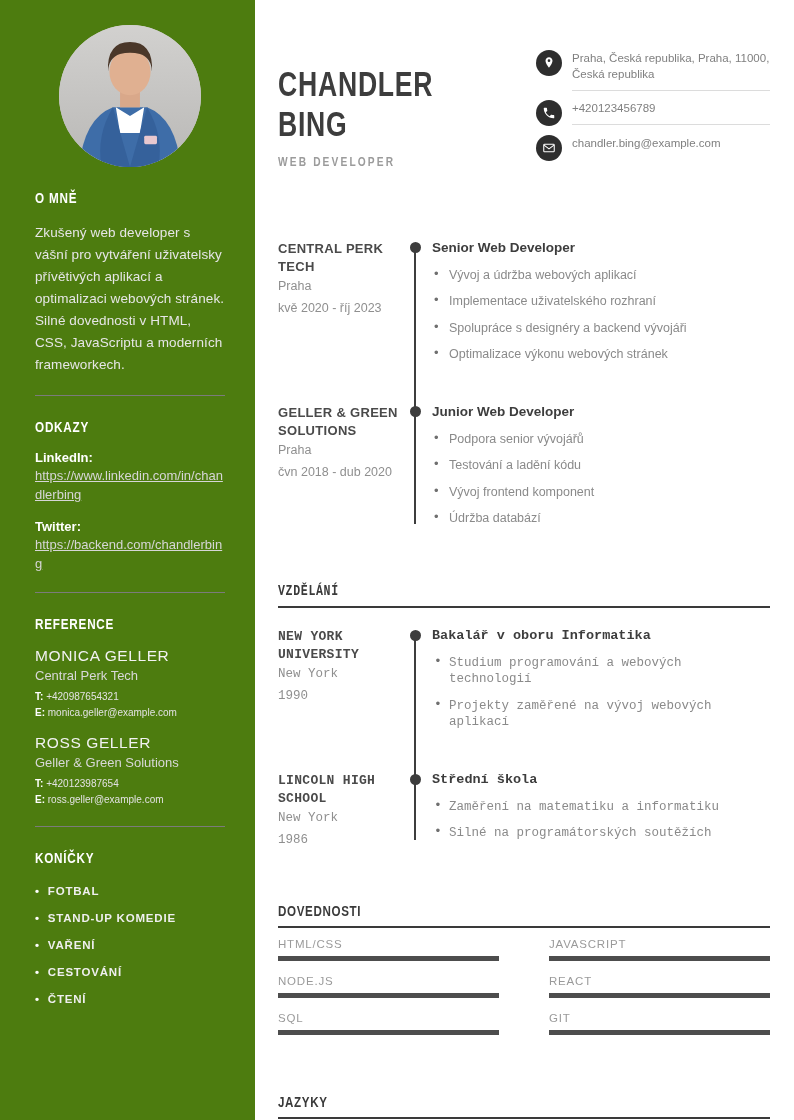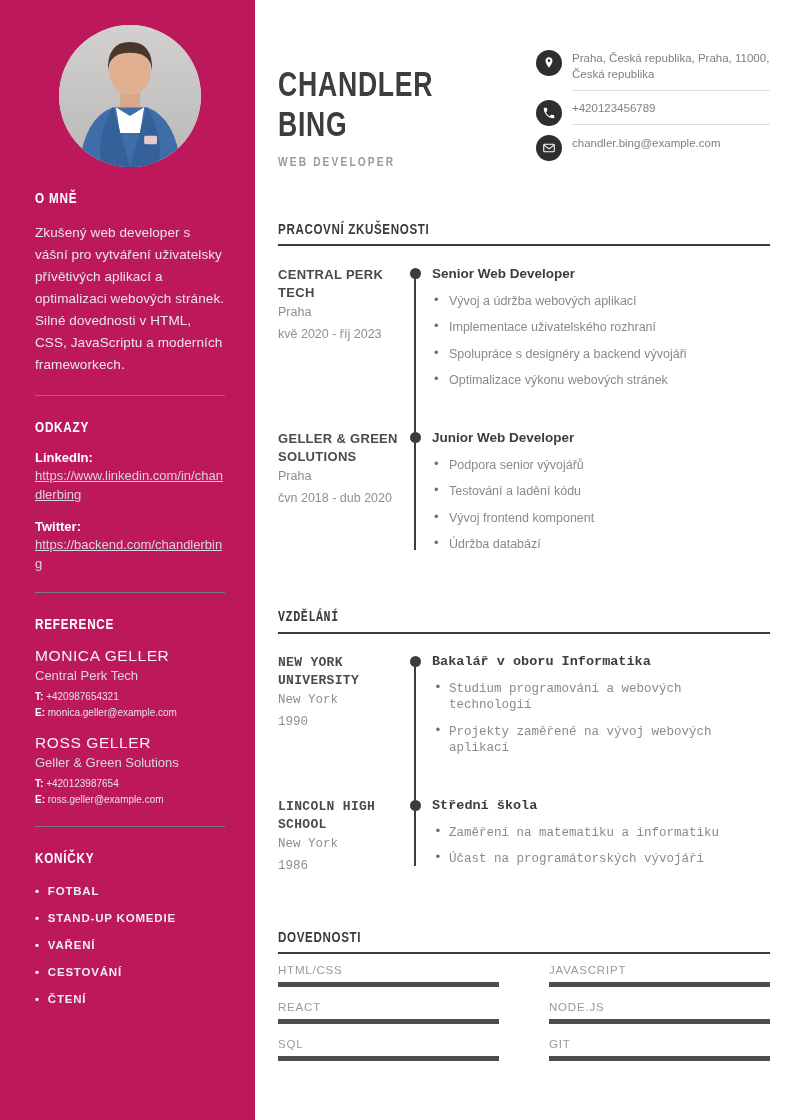--- a/index.html
+++ b/index.html
@@ -8,21 +8,21 @@
     display:flex;
     font-family:"Liberation Sans", sans-serif;
     background:#ffffff;
     overflow:hidden;
     color:#3d3d3d;
   }
 
   
   .sidebar {
     width:255px; min-width:255px; height:1120px;
-    background:#be185d; color:#e8e8e8;
+    background:#4d7c0f; color:#e8e8e8;
     padding:25px 30px 0 35px;
   }
   .photo-wrap { width:142px; height:142px; border-radius:50%; overflow:hidden; margin:0 auto; background:#c9c8c6; }
   .photo-wrap svg { display:block; width:100%; height:100%; }
   .side-head { margin-top:22px; }
   .side-head span { font-size:15px; font-weight:bold; color:#ffffff; letter-spacing:1px; transform:scaleX(0.78); transform-origin:left center; display:inline-block; white-space:nowrap; }
   .about-text { margin-top:15px; font-size:13.5px; line-height:1.63; color:#e6e6e6; letter-spacing:0.1px; }
   .divider { border:none; border-top:1px solid #7b7b7b; margin:19px 0 0 0; }
   .link-block { margin-top:14px; }
   .link-label { font-size:13px; font-weight:bold; color:#ffffff; display:block; margin-bottom:2px; }
@@ -187,23 +187,20 @@
               <rect x="3" y="5.5" width="18" height="13" rx="1.5"></rect>
               <path d="M3.5 7 12 13.5 20.5 7"></path>
             </svg>
         </span>
         <span class="c-text">chandler.bing@example.com</span>
       </div>
     </div>
   </div>
 
   <section class="section">
-    <div class="sec-head">
-      <span>PRACOVNÍ ZKUŠENOSTI</span>
-    </div>
     <div class="timeline-wrap">
       <div class="tl-line"></div>
 
       <div class="entry">
         <div>
           <div class="e-org">CENTRAL PERK TECH</div>
           <div class="e-sub">Praha</div>
           <div class="e-sub">kvě 2020 - říj 2023</div>
         </div>
         <div class="dot-col">
@@ -273,21 +270,21 @@
           <div class="e-sub">New York</div>
           <div class="e-sub">1986</div>
         </div>
         <div class="dot-col">
             <div class="dot"></div>
           </div>
         <div>
           <div class="e-role">Střední škola</div>
           <ul class="e-bullets">
             <li>Zaměření na matematiku a informatiku</li>
-            <li>Účast na programátorských vývojáři</li>
+            <li>Silné na programátorských soutěžích</li>
           </ul>
         </div>
       </div>
     </div>
   </section>
 
   <section class="section">
     <div class="sec-head">
       <span>DOVEDNOSTI</span>
     </div>
@@ -298,27 +295,27 @@
             <div class="bar-fill" style="width: 100%;"></div>
           </div>
       </div>
       <div>
         <div class="bar-label">JAVASCRIPT</div>
         <div class="bar-track">
             <div class="bar-fill" style="width: 100%;"></div>
           </div>
       </div>
       <div>
+        <div class="bar-label">NODE.JS</div>
+        <div class="bar-track">
+            <div class="bar-fill" style="width: 100%;"></div>
+          </div>
+      </div>
+      <div>
         <div class="bar-label">REACT</div>
-        <div class="bar-track">
-            <div class="bar-fill" style="width: 100%;"></div>
-          </div>
-      </div>
-      <div>
-        <div class="bar-label">NODE.JS</div>
         <div class="bar-track">
             <div class="bar-fill" style="width: 100%;"></div>
           </div>
       </div>
       <div>
         <div class="bar-label">SQL</div>
         <div class="bar-track">
             <div class="bar-fill" style="width: 100%;"></div>
           </div>
       </div>

